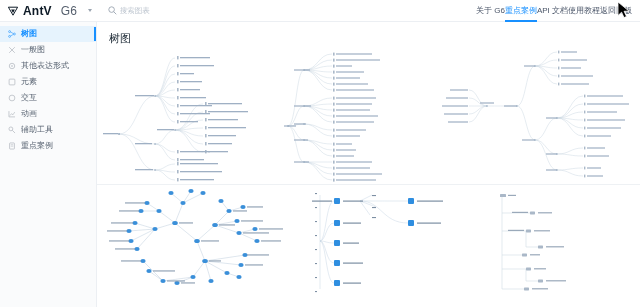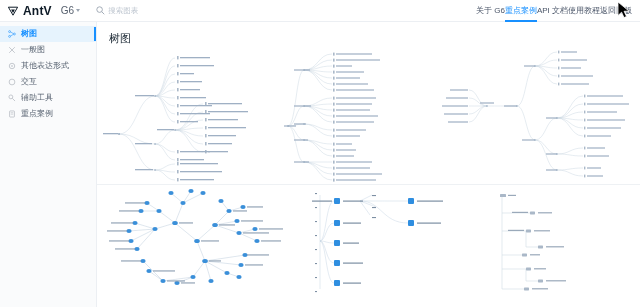--- a/index.html
+++ b/index.html
@@ -22,22 +22,22 @@
     padding:0 8px 0 7px;
     position:relative; z-index:5;
   }
   .brand { display:flex; align-items:center; gap:4px; }
   .logo-mark { width:12px; height:12px; display:block; }
   .brand-name {
     font-size:12px; font-weight:700; letter-spacing:.2px; color:#0d1a26;
     line-height:1;
   }
   .product {
-    margin-left:9px; display:flex; align-items:center; gap:2px;
-    font-size:10px; color:#555f6d; line-height:1;
+    margin-left:9px; display:flex; align-items:center; gap:11px;
+    font-size:12px; color:#555f6d; line-height:1;
   }
   .caret-dn {
     width:0;height:0;border-left:2.5px solid transparent;border-right:2.5px solid transparent;
     border-top:3px solid #9aa4b0; display:block;
   }
   .search {
     margin-left:16px; display:flex; align-items:center; gap:3px;
     width:78px; height:14px;
   }
   .search svg { display:block; }
@@ -168,30 +168,47 @@
       <div class="side-item">
         <span class="side-icon">
           <svg width="8" height="8" viewBox="0 0 10 10">
             <circle cx="5" cy="5" r="3.4" fill="none" stroke="currentColor" stroke-width=".9"></circle>
             <circle cx="5" cy="5" r="1" fill="currentColor"></circle>
           </svg>
         </span>
         <span class="side-label">其他表达形式</span>
       </div>
 
+      <div class="side-item">
+        <span class="side-icon">
+          <svg width="8" height="8" viewBox="0 0 10 10">
+            <rect x="1.4" y="1.4" width="7.2" height="7.2" rx="1" fill="none" stroke="currentColor" stroke-width=".9"></rect>
+          </svg>
+        </span>
+        <span class="side-label">元素</span>
+      </div>
 
       <div class="side-item">
         <span class="side-icon">
           <svg width="8" height="8" viewBox="0 0 10 10">
             <circle cx="5" cy="5" r="3.6" fill="none" stroke="currentColor" stroke-width=".9"></circle>
           </svg>
         </span>
         <span class="side-label">交互</span>
       </div>
 
+      <div class="side-item">
+        <span class="side-icon">
+          <svg width="8" height="8" viewBox="0 0 10 10">
+            <path d="M1.2 8.6 L1.2 1.4 M1.2 8.6 L8.8 8.6" stroke="currentColor" stroke-width=".9"></path>
+            <path d="M2.4 7 L4.4 4.6 L6.2 6 L8.4 2.6" stroke="currentColor" stroke-width=".8" fill="none"></path>
+          </svg>
+        </span>
+        <span class="side-label">动画</span>
+      </div>
 
       <div class="side-item">
         <span class="side-icon">
           <svg width="8" height="8" viewBox="0 0 10 10">
             <circle cx="3.6" cy="3.6" r="2.4" fill="none" stroke="currentColor" stroke-width=".9"></circle>
             <line x1="5.4" y1="5.4" x2="8.8" y2="8.8" stroke="currentColor" stroke-width=".9"></line>
           </svg>
         </span>
         <span class="side-label">辅助工具</span>
       </div>

